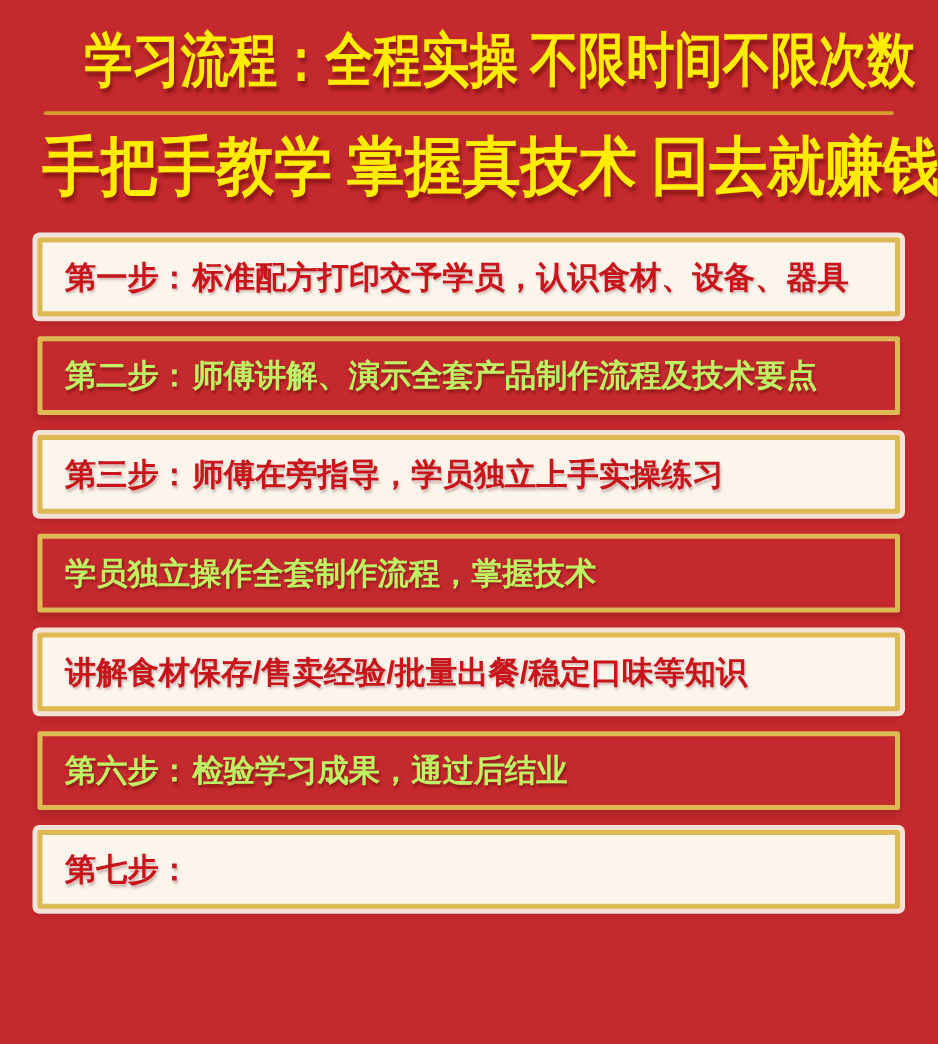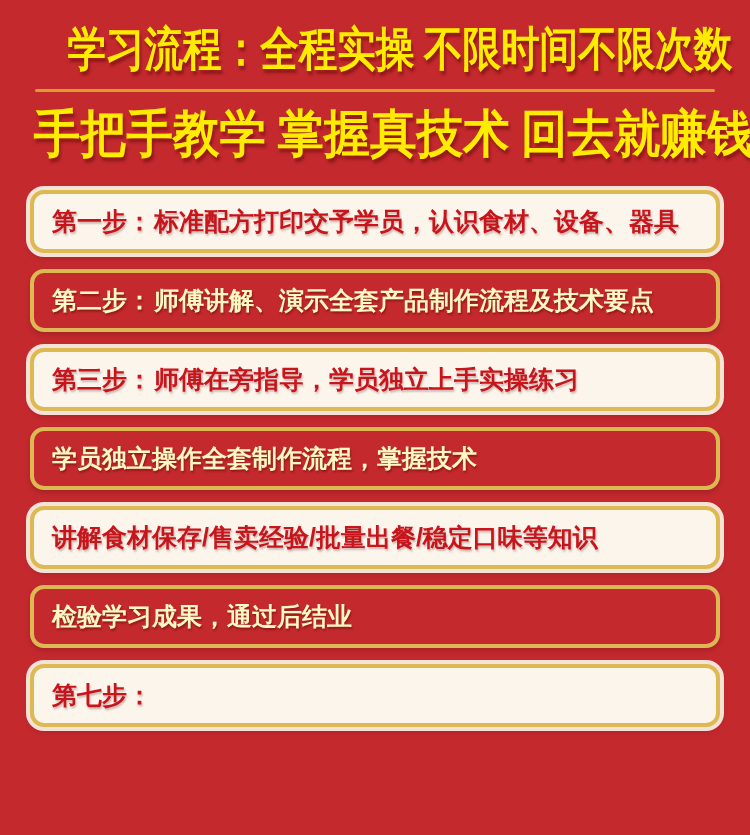--- a/index.html
+++ b/index.html
@@ -40,38 +40,38 @@
     transform:scaleX(0.91);
     transform-origin:center;
     text-shadow:2px 4px 3px rgba(95,8,5,0.5);
   }
   .steps{margin-top:28px;}
   .step{
     box-sizing:border-box;
     height:63px;
     margin:0 30px 16px 30px;
     border:4px solid #ddb954;
-    border-radius:14px;
+    border-radius:2px;
     display:flex;
     align-items:center;
     padding:0 10px 0 18px;
     font-size:25px;
     font-weight:bold;
     white-space:nowrap;
     overflow:hidden;
   }
   .step.light{
     background:#fbf5ec;
     color:#c8141b;
     box-shadow:0 0 0 4px rgba(250,243,230,0.92), 0 4px 6px rgba(60,0,0,0.25);
     text-shadow:1px 2px 2px rgba(150,105,105,0.45);
   }
   .step.dark{
     background:transparent;
-    color:#fef9c3;
+    color:#bef264;
     box-shadow:0 3px 5px rgba(60,0,0,0.2);
     text-shadow:1px 2px 2px rgba(110,15,15,0.6);
   }
   .step .prefix{margin-right:2px;}
 </style>
 </head>
 <body>
 
 <div class="header">
   <span class="main-title">学习流程：全程实操 不限时间不限次数</span>
@@ -92,18 +92,19 @@
     <span class="prefix">第三步：</span>
     <span class="text">师傅在旁指导，学员独立上手实操练习</span>
   </div>
   <div class="step dark">
     <span class="text">学员独立操作全套制作流程，掌握技术</span>
   </div>
   <div class="step light">
     <span class="text">讲解食材保存/售卖经验/批量出餐/稳定口味等知识</span>
   </div>
   <div class="step dark">
+    <span class="prefix">第六步：</span>
     <span class="text">检验学习成果，通过后结业</span>
   </div>
   <div class="step light">
     <span class="prefix">第七步：</span>
   </div>
 </div>
 
 </body></html>

